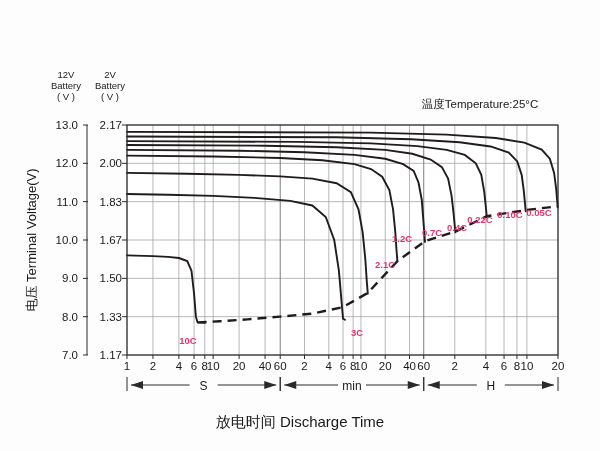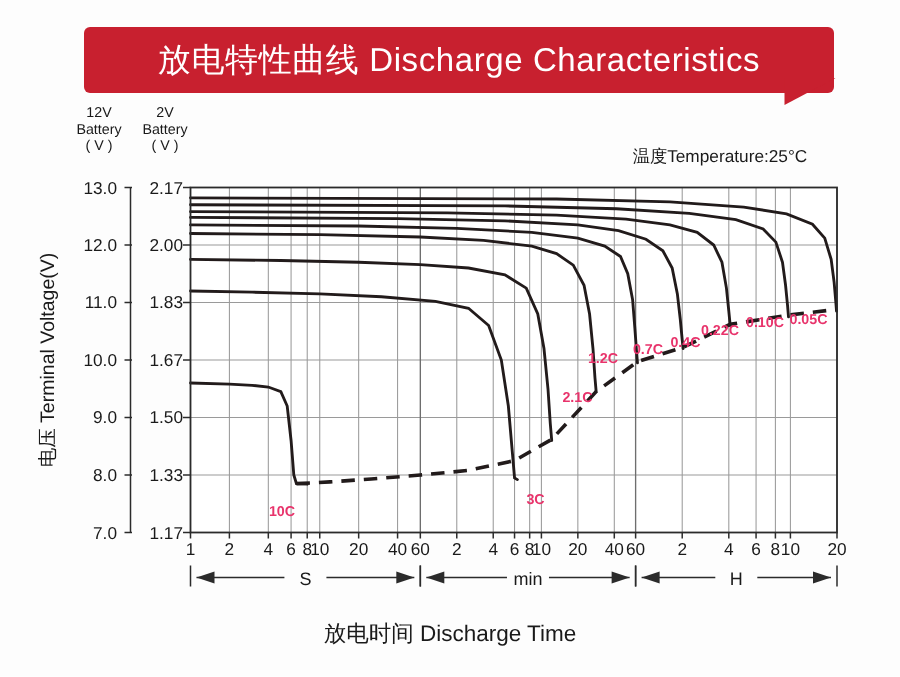--- a/index.html
+++ b/index.html
@@ -47,25 +47,20 @@
   .frame{stroke:#2b2b2b;stroke-width:1.2;fill:none;}
   .curve{stroke:#221b1b;stroke-width:1.9;fill:none;stroke-linecap:round;}
   .envel{stroke:#221b1b;stroke-width:2.4;fill:none;stroke-dasharray:9 6;stroke-linecap:butt;}
   .arr{stroke:#2b2b2b;stroke-width:1;}
 </style>
 </head>
 <body>
 
 <div id="root">
 
-  <div class="ribbon-wrap">
-    <div class="ribbon-body"></div>
-    <div class="ribbon-tail"></div>
-    <div class="ribbon-text">放电特性曲线 Discharge Characteristics</div>
-  </div>
 
   <div id="chart">
     <svg id="svg" width="600" height="387" viewBox="0 0 600 387">
         <rect x="127" y="61" width="431" height="230" fill="#ffffff"></rect>
         <line x1="127" y1="61" x2="558" y2="61" class="gridmin"></line>
         <line x1="127" y1="99.33333333333331" x2="558" y2="99.33333333333331" class="gridmin"></line>
         <line x1="127" y1="137.66666666666669" x2="558" y2="137.66666666666669" class="gridmin"></line>
         <line x1="127" y1="176" x2="558" y2="176" class="gridmin"></line>
         <line x1="127" y1="214.33333333333334" x2="558" y2="214.33333333333334" class="gridmin"></line>
         <line x1="127" y1="252.66666666666669" x2="558" y2="252.66666666666669" class="gridmin"></line>

